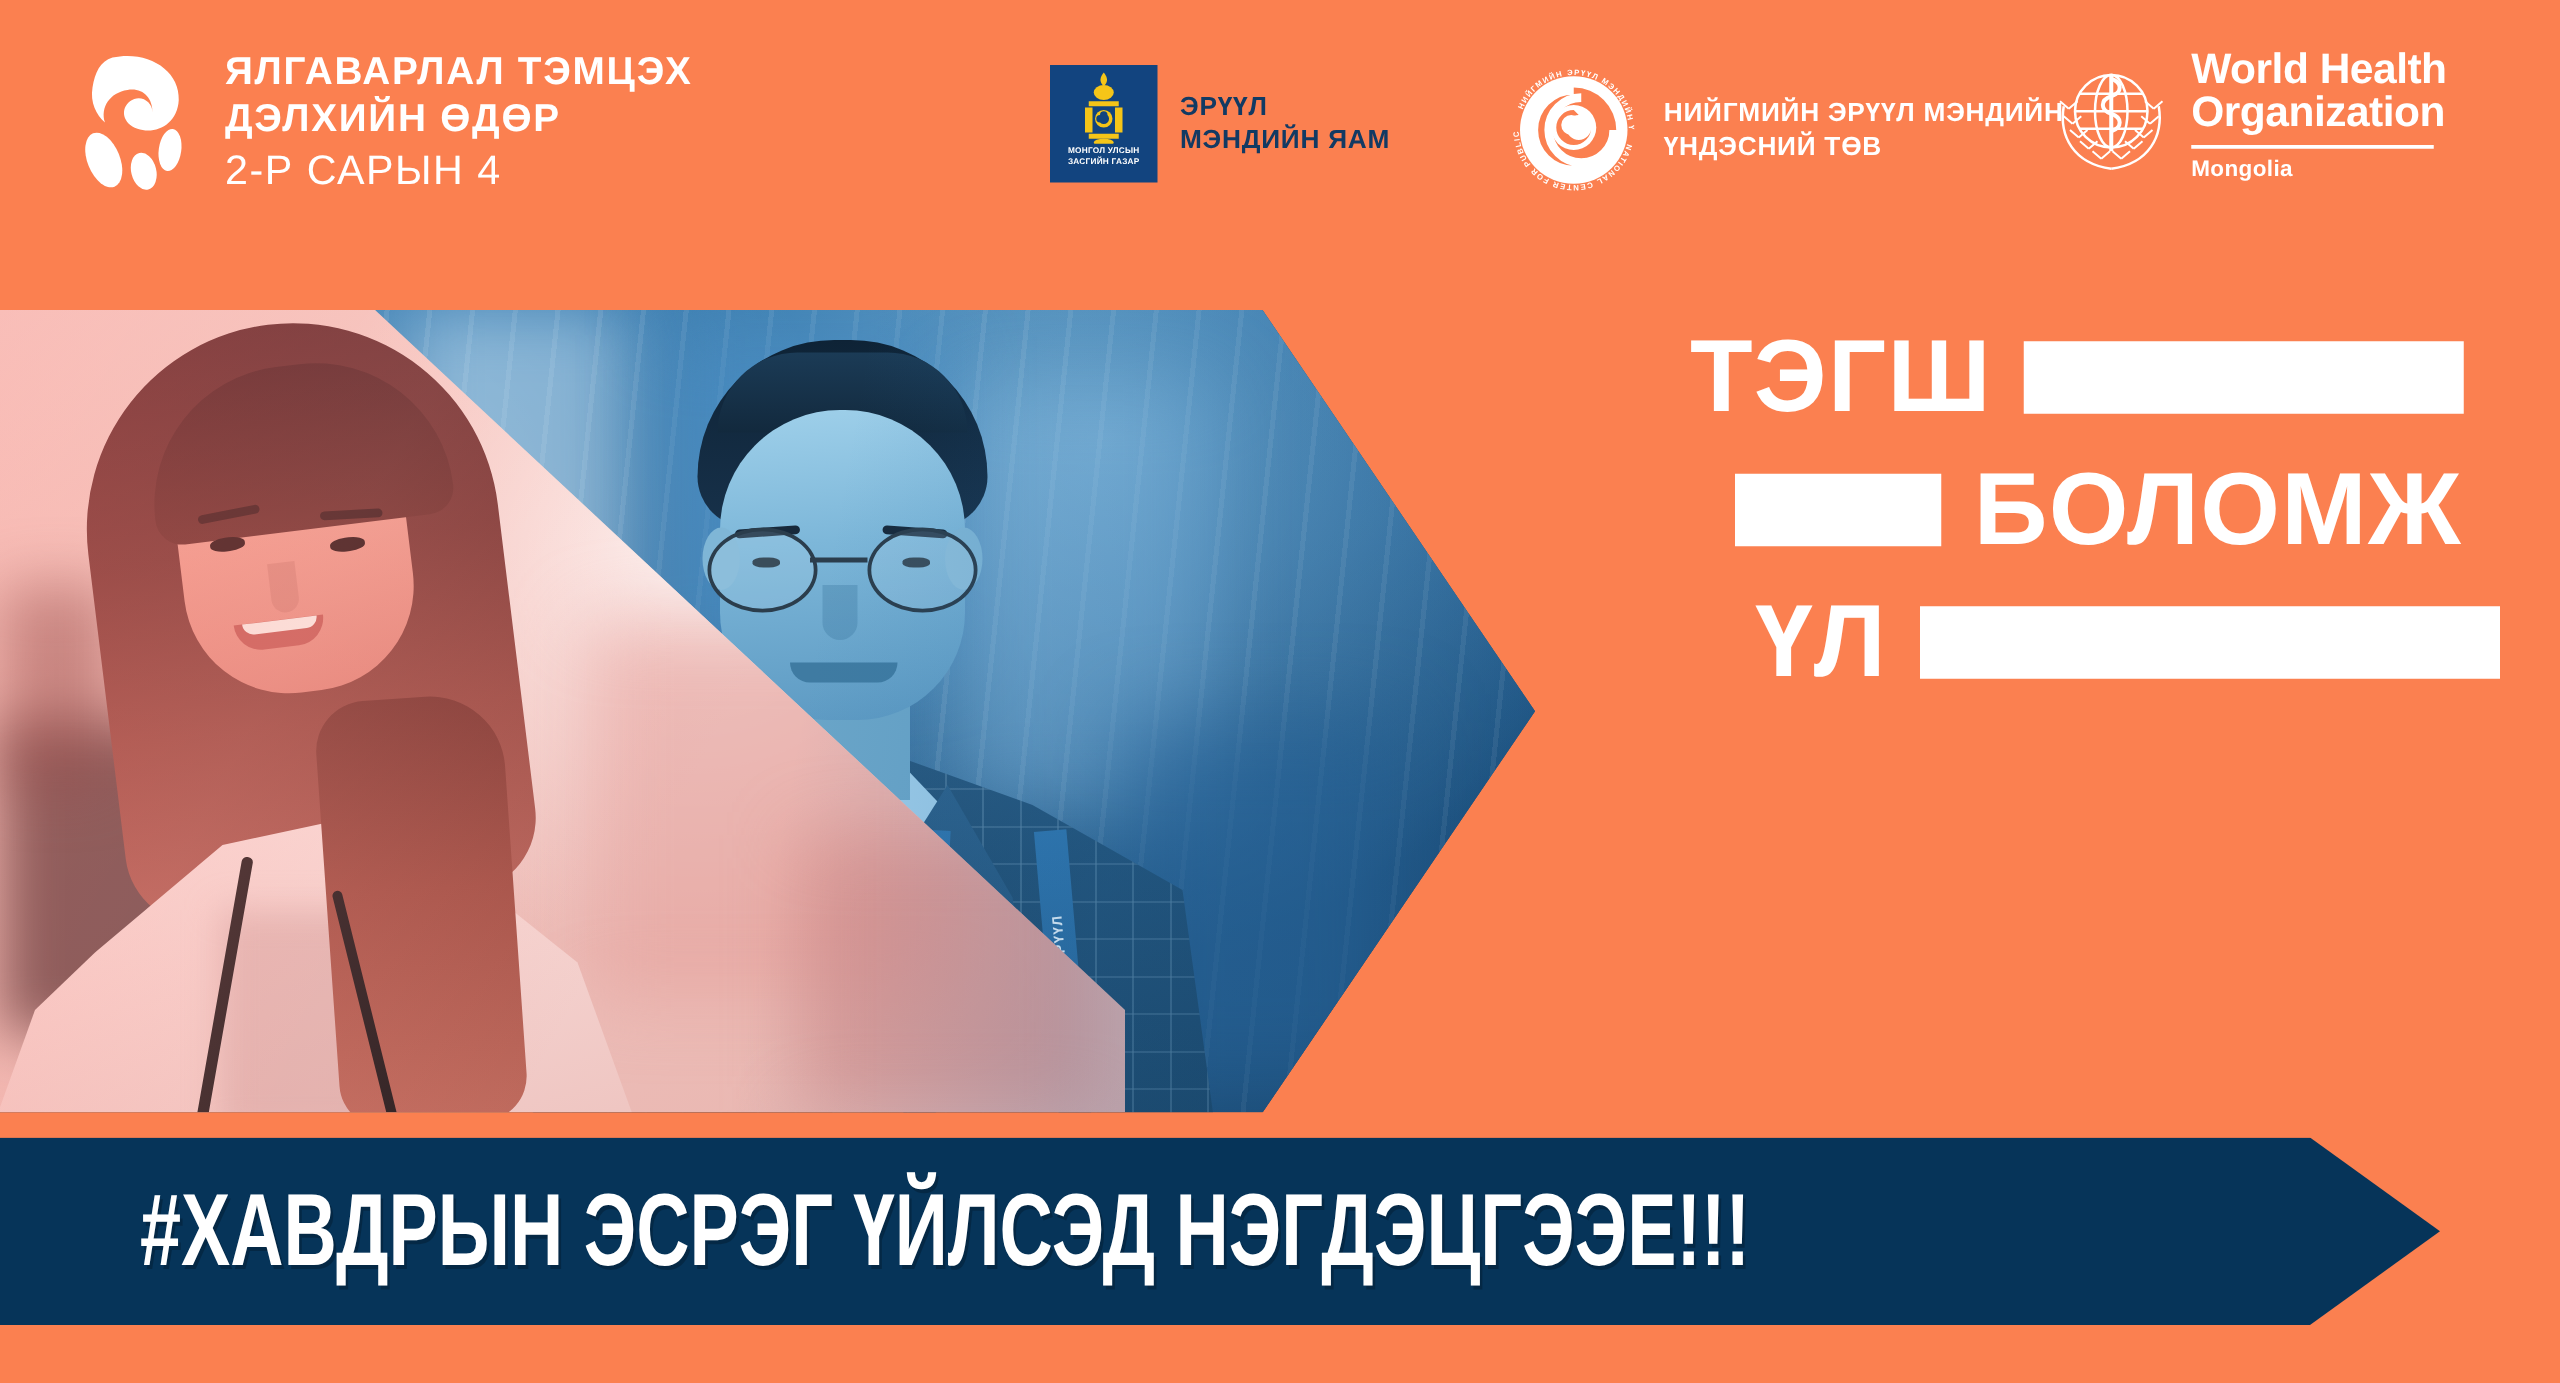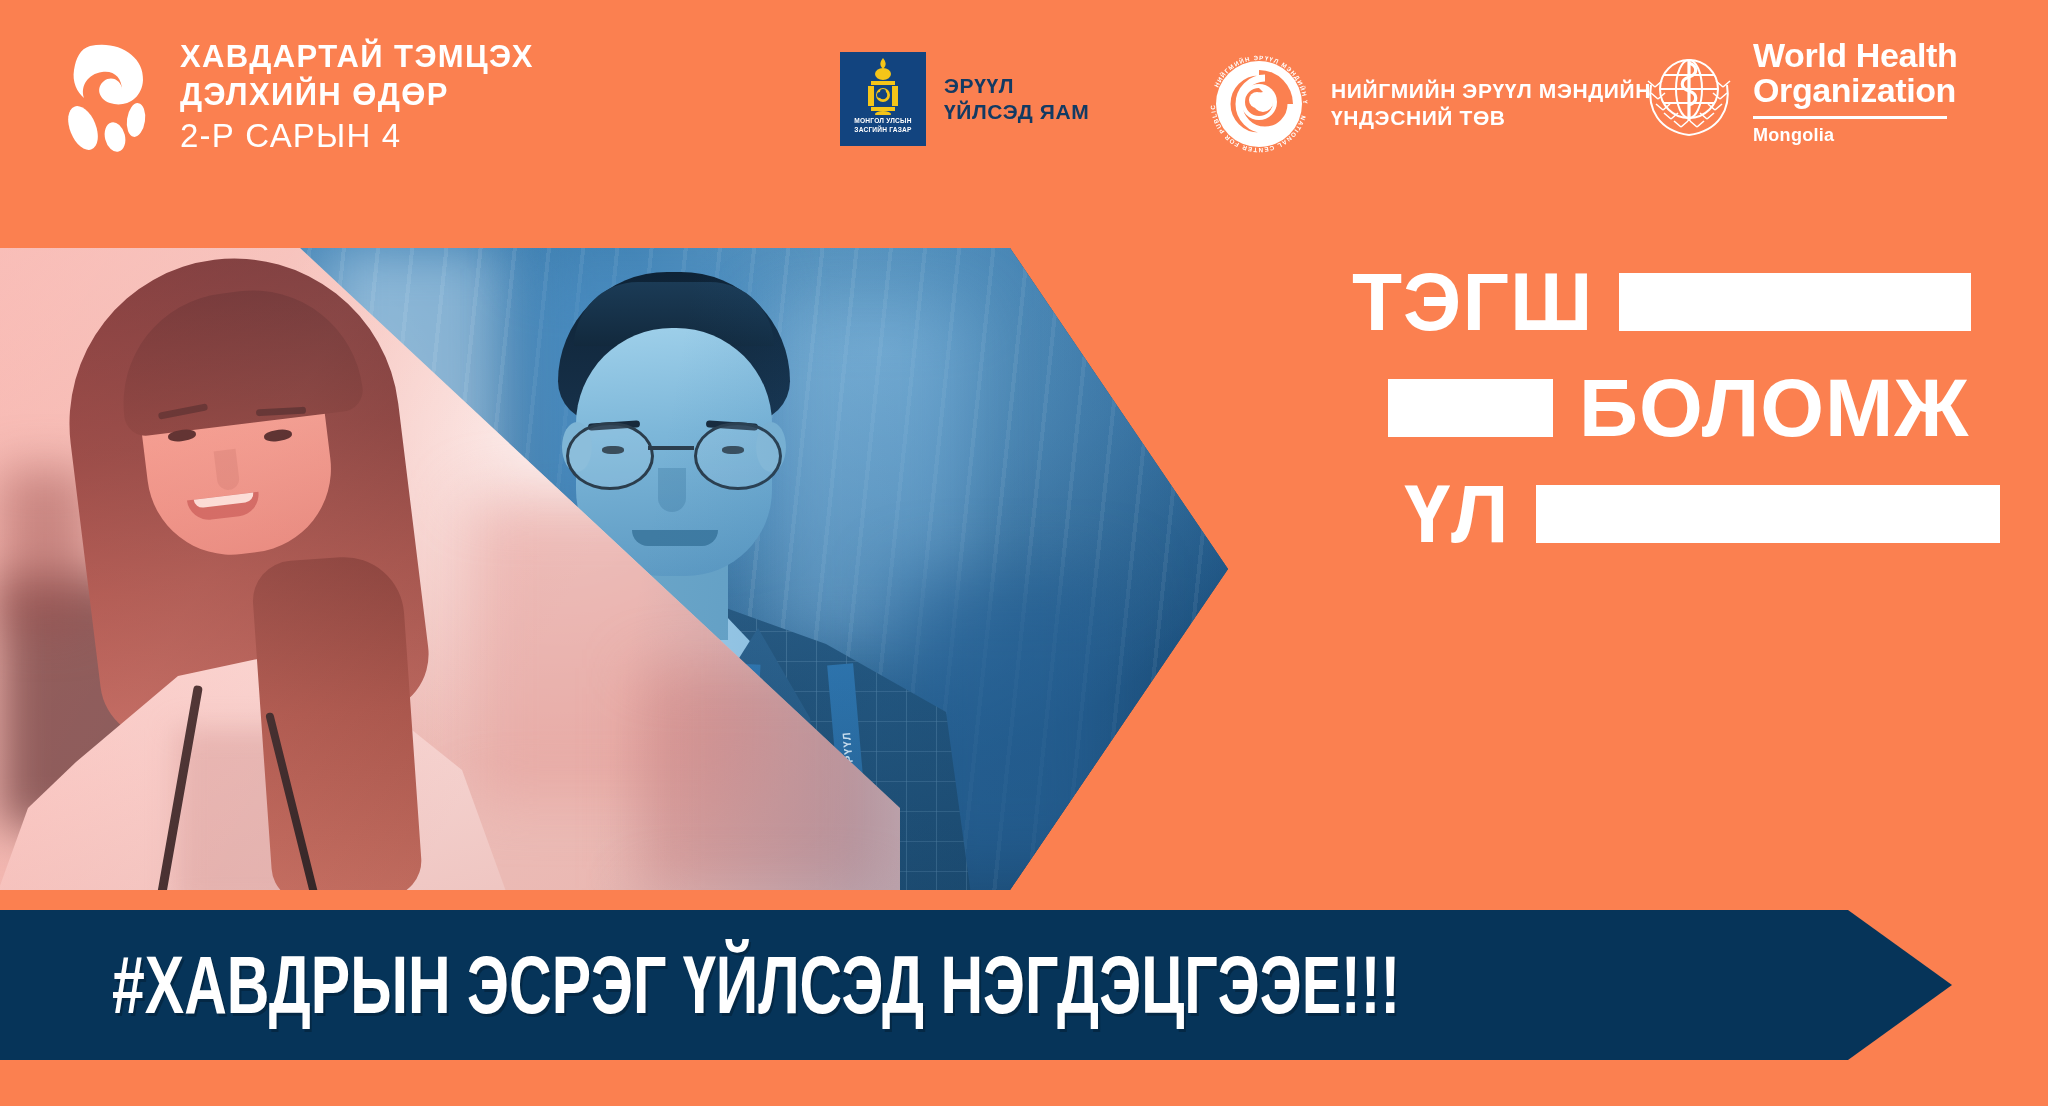--- a/index.html
+++ b/index.html
@@ -281,21 +281,21 @@
       <div class="wcd-mark">
         <svg viewBox="0 0 104 112" width="104" height="112" aria-hidden="true">
           <path d="M38 6 C66 0 92 16 91 40 C90 60 72 68 58 63 C46 59 44 47 52 41 C60 35 70 41 70 50
                    C70 38 62 30 50 32 C36 34 28 46 32 58 C25 52 20 42 22 30 C24 18 28 9 38 6 Z" fill="#FFFFFF"></path>
           <ellipse cx="31" cy="88" rx="13" ry="23" fill="#FFFFFF" transform="rotate(-22 31 88)"></ellipse>
           <ellipse cx="63" cy="97" rx="10" ry="15" fill="#FFFFFF" transform="rotate(-14 63 97)"></ellipse>
           <ellipse cx="84" cy="80" rx="9" ry="17" fill="#FFFFFF" transform="rotate(8 84 80)"></ellipse>
         </svg>
       </div>
       <div class="wcd-text">
-        <div class="wcd-l1">ХАВДАРТАЙ ТЭМЦЭХ</div>
+        <div class="wcd-l1">ЯЛГАВАРЛАЛ ТЭМЦЭХ</div>
         <div class="wcd-l2">ДЭЛХИЙН ӨДӨР</div>
         <div class="wcd-l3">2-Р САРЫН 4</div>
       </div>
     </div>
 
     <div class="gov">
       <div class="gov-emblem">
         <div class="soyombo">
           <svg viewBox="0 0 46 58" width="46" height="58" aria-hidden="true">
             <path d="M23 1 C26 5 27 8 23 12 C19 8 20 5 23 1 Z" fill="#F5C518"></path>
@@ -309,21 +309,21 @@
             <ellipse cx="23" cy="57" rx="8" ry="3" fill="#F5C518"></ellipse>
           </svg>
         </div>
         <div class="gov-emblem-cap">
           <span>МОНГОЛ УЛСЫН</span><br>
           <span>ЗАСГИЙН ГАЗАР</span>
         </div>
       </div>
       <div class="gov-name">
         <div>ЭРҮҮЛ</div>
-        <div>ҮЙЛСЭД ЯАМ</div>
+        <div>МЭНДИЙН ЯАМ</div>
       </div>
     </div>
 
     <div class="ncph">
       <div class="ncph-mark">
         <svg viewBox="0 0 108 108" width="108" height="108" aria-hidden="true">
           <defs>
             <path id="ringTop" d="M54 54 m-44 0 a44 44 0 1 1 88 0" fill="none"></path>
             <path id="ringBot" d="M54 54 m44 0 a44 44 0 1 1 -88 0" fill="none"></path>
           </defs>

